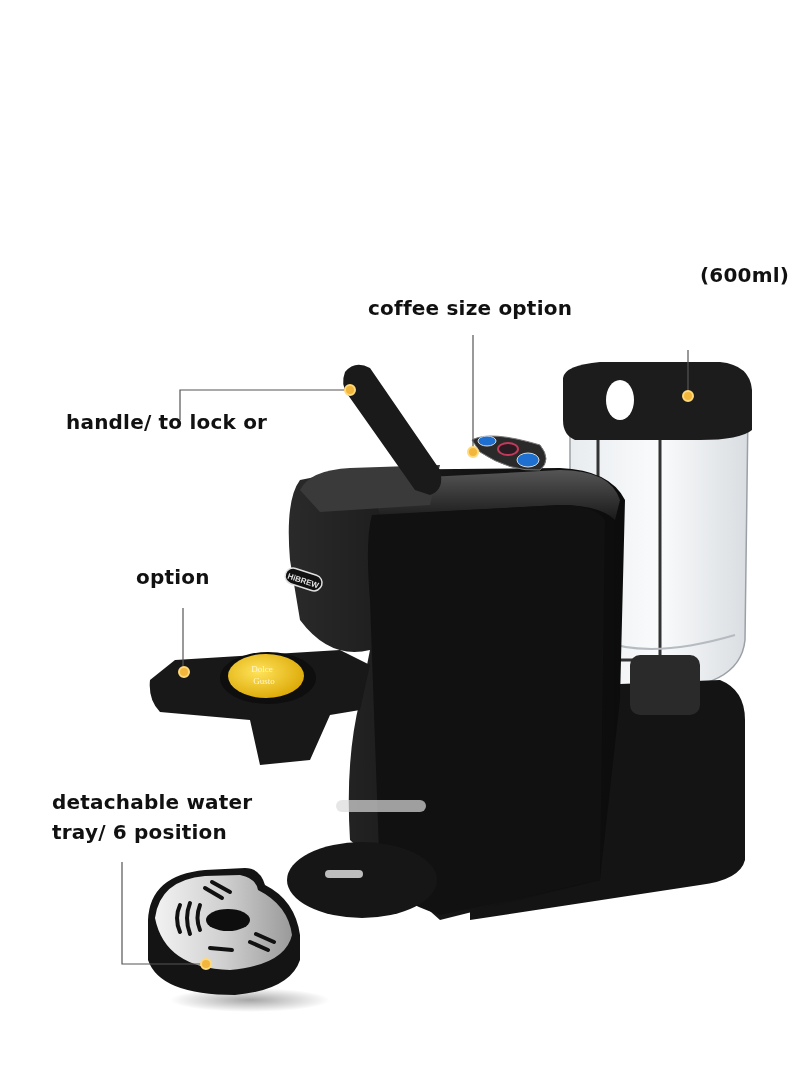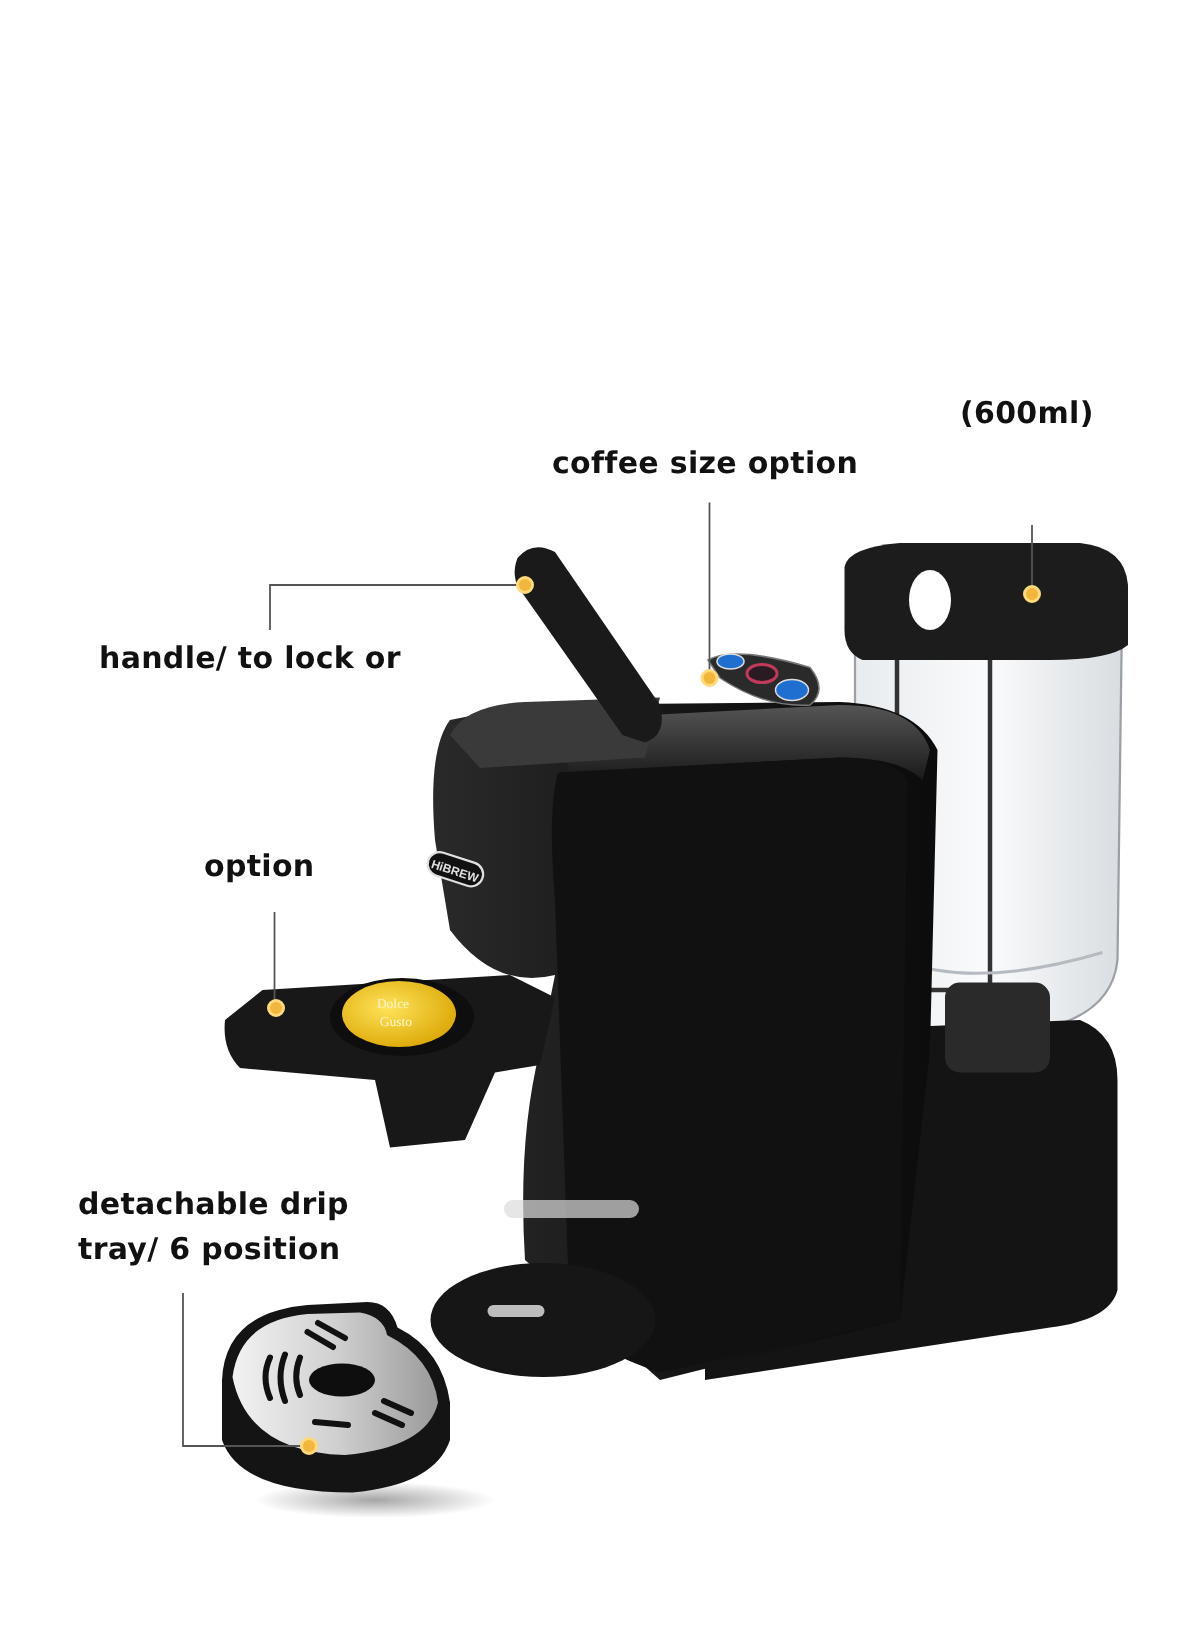--- a/index.html
+++ b/index.html
@@ -120,33 +120,33 @@
     <g fill="#f2b63c" stroke="#ffd97a" stroke-width="2">
       <circle cx="688" cy="396" r="5"></circle>
       <circle cx="473" cy="452" r="5"></circle>
       <circle cx="350" cy="390" r="5"></circle>
       <circle cx="184" cy="672" r="5"></circle>
       <circle cx="206" cy="964" r="5"></circle>
     </g>
   </svg>
 
   <div class="label" style="left:640px; top:260px;">
-    <span style="">(600ml)</span>
+    <span style="margin-left:60px;">(600ml)</span>
   </div>
 
   <div class="label" style="left:368px; top:293px;">
     <span>coffee size option</span>
   </div>
 
-  <div class="label" style="left:66px; top:423px;">
+  <div class="label" style="left:66px; top:407px;">
     <span>handle/ to lock or</span>
   </div>
 
   <div class="label" style="left:136px; top:562px;">
     <span>option</span>
   </div>
 
   <div class="label" style="left:52px; top:787px;">
-    <span>detachable drip</span>
+    <span>detachable water</span>
     <span>tray/ 6 position</span>
   </div>
 
 </div>
 
 </body></html>

